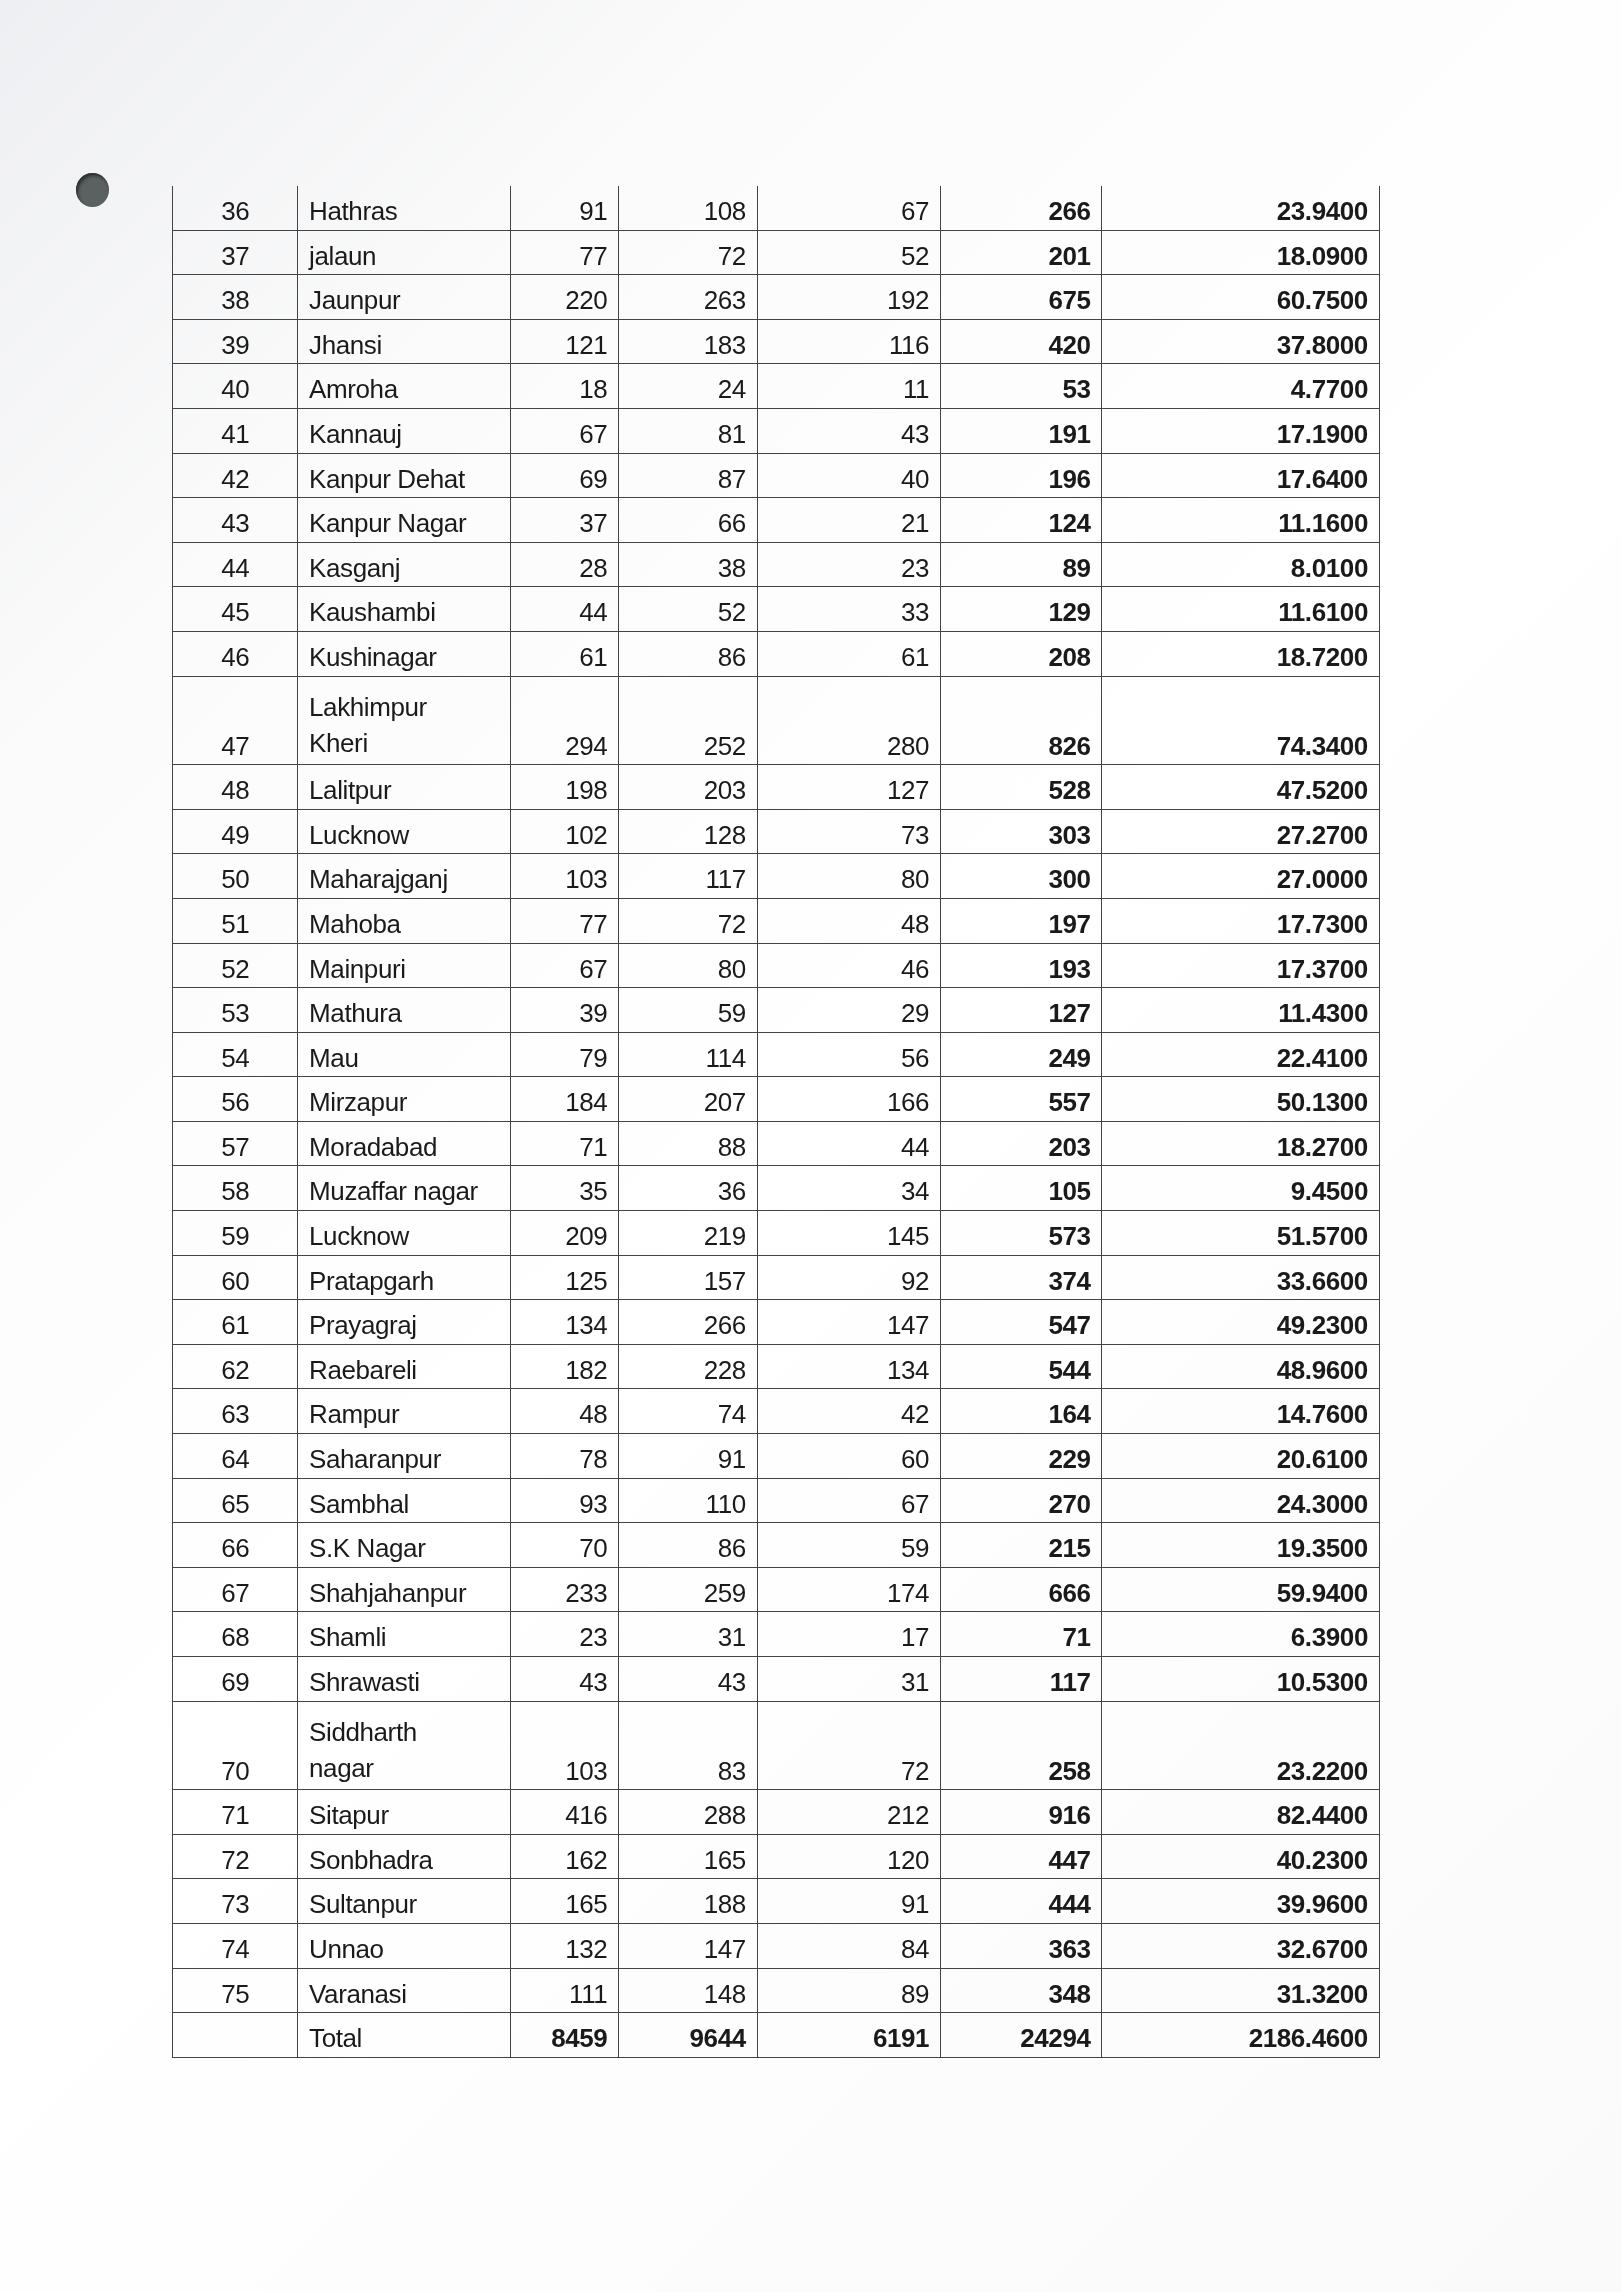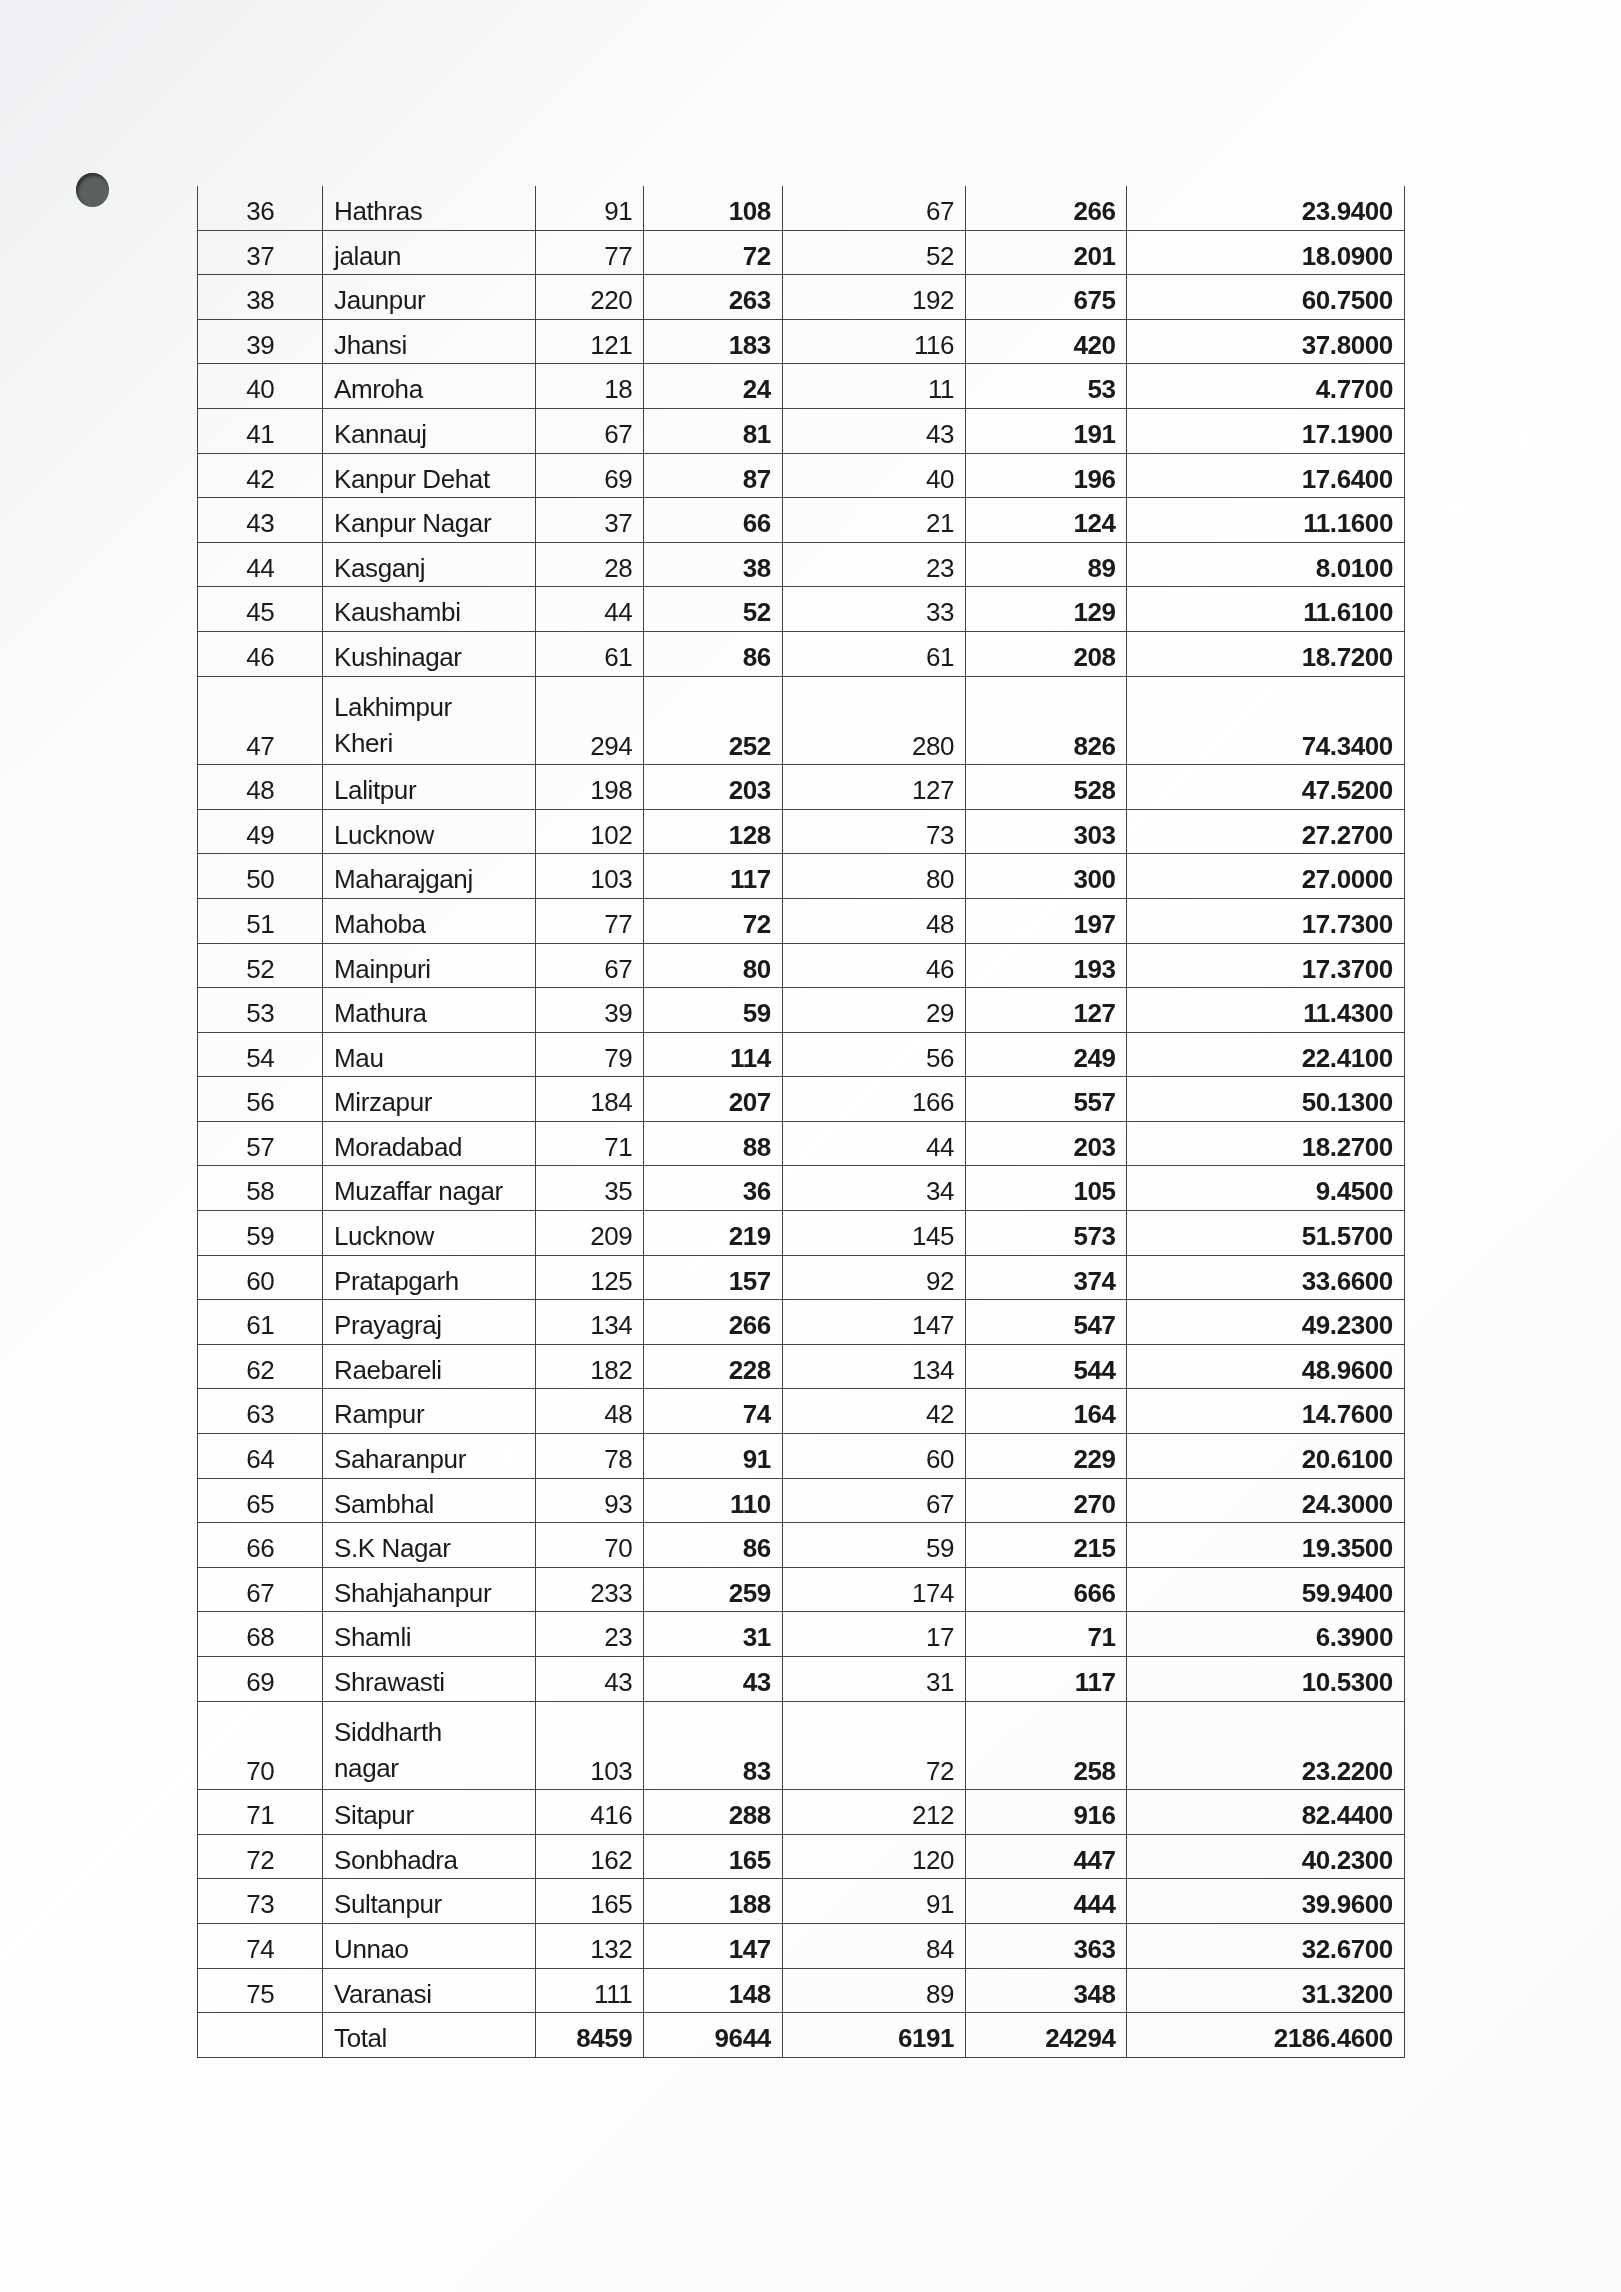--- a/index.html
+++ b/index.html
@@ -12,37 +12,37 @@
   .page-shade {
     position:absolute; inset:0;
     background: linear-gradient(135deg, #eeeff2 0%, #fbfbfb 20%, #ffffff 50%, #fafafa 100%);
   }
   .punch-hole {
     position:absolute; left:76px; top:173px; width:33px; height:34px;
     border-radius:50%; background:#5b6160;
     box-shadow: inset 1.8px 2.7px 3.6px #2a2e2e;
   }
   table.data {
-    position:absolute; left:197px; top:186px;
+    position:absolute; left:172px; top:186px;
     border-collapse:collapse;
     font-size:26px;
     letter-spacing:-0.4px;
   }
   table.data td {
     border:1.3px solid #444;
     padding:0 10.7px;
     height:40px;
     vertical-align:bottom;
     line-height:30px;
     padding-bottom:3.6px;
   }
   td.sno { width:103px; text-align:center; }
   td.name { width:190px; text-align:left; padding-left:10.7px; }
   td.c1 { width:86px; text-align:right; }
-  td.c2 { width:116px; text-align:right;font-weight:bold; }
+  td.c2 { width:116px; text-align:right; }
   td.c3 { width:161px; text-align:right; }
   td.tot { width:139px; text-align:right; font-weight:bold; }
   td.amt { width:255px; text-align:right; font-weight:bold; }
   tr.tall td { height:84px; }
   tr.tall td.name { line-height:36px;margin-top:8px; }
   tr.total-row td { font-weight:bold; }
   tr.total-row td.name { font-weight:normal; }
   tr.first td { border-top:none; }
 </style>
 </head>

